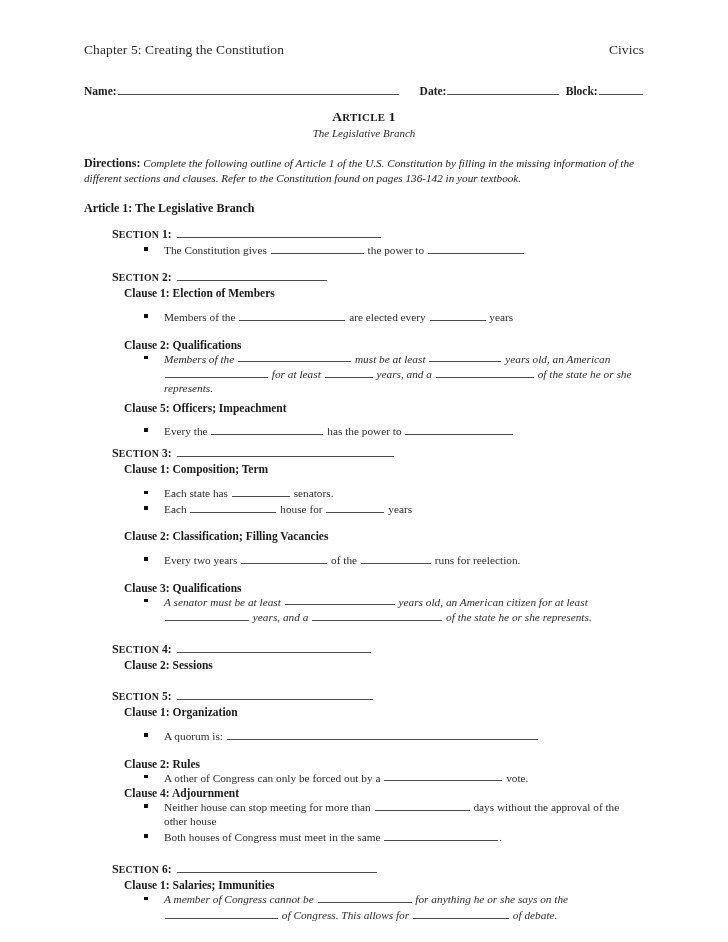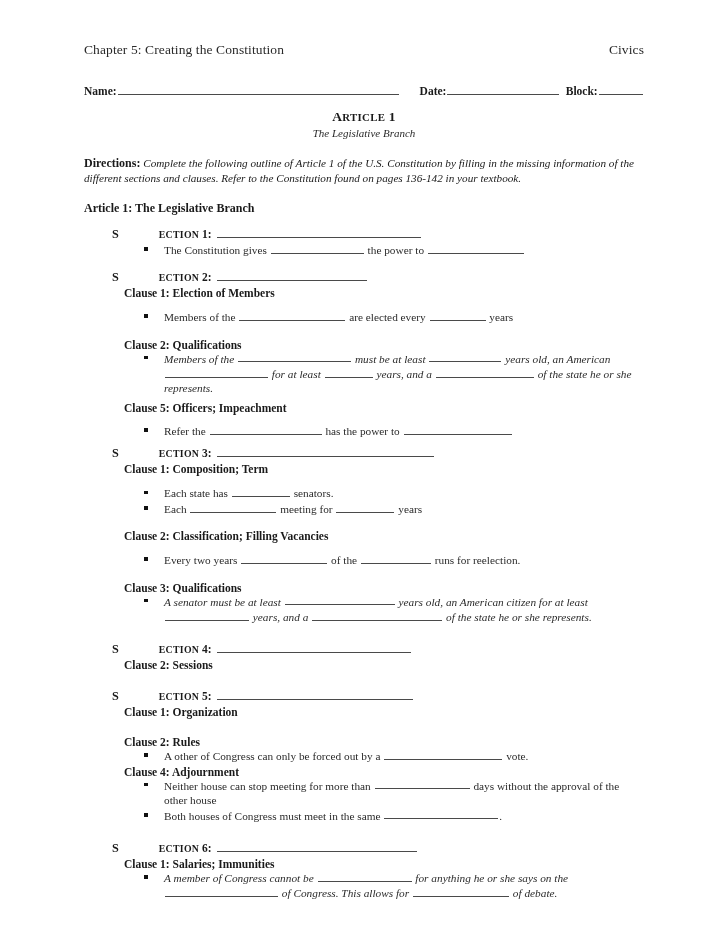--- a/index.html
+++ b/index.html
@@ -105,21 +105,21 @@
   
   .section-head {
     font-weight: bold;
     font-size: 11.5px;
     margin-left: 28px;
     white-space: nowrap;
     display: flex;
     align-items: baseline;
   }
   .sc-first { font-size: 12.2px; }
-  .sc-rest  { font-size: 9.8px; letter-spacing: 0.3px; margin-left: 40px; }
+  .sc-rest  { font-size: 9.8px; letter-spacing: 0.3px; }
 
   .clause-head {
     font-weight: bold;
     font-size: 11.5px;
     margin-left: 40px;
     margin-top: 2px;
   }
 
   
   ul.bl {
@@ -231,21 +231,21 @@
       <span>of the state he or she represents.</span>
     </li>
   </ul>
 
   <div class="gap-xs"></div>
 
   <div class="clause-head">Clause 5: Officers; Impeachment</div>
   <div class="gap-xs"></div>
   <ul class="bl">
     <li style="margin-top:5px">
-      <span>Refer the</span>
+      <span>Every the</span>
       <span class="blank" style="width:112px"></span>
       <span>has the power to</span>
       <span class="blank" style="width:108px"></span>
     </li>
   </ul>
 
   <div class="gap-sm"></div>
 
   <div class="section-head">
     <span><span class="sc-first">S</span><span class="sc-rest">ECTION</span>&nbsp;<span>3:</span></span>
@@ -255,21 +255,21 @@
   <div class="gap-xs"></div>
   <ul class="bl">
     <li style="margin-top:6px">
       <span>Each state has</span>
       <span class="blank" style="width:58px"></span>
       <span>senators.</span>
     </li>
     <li>
       <span>Each</span>
       <span class="blank" style="width:86px"></span>
-      <span>meeting for</span>
+      <span>house for</span>
       <span class="blank" style="width:58px"></span>
       <span>years</span>
     </li>
   </ul>
 
   <div class="gap-md"></div>
 
   <div class="clause-head">Clause 2: Classification; Filling Vacancies</div>
   <div class="gap-xs"></div>
   <ul class="bl">
@@ -306,20 +306,26 @@
   <div class="clause-head">Clause 2: Sessions</div>
 
   <div class="gap-lg"></div>
 
   <div class="section-head">
     <span><span class="sc-first">S</span><span class="sc-rest">ECTION</span>&nbsp;<span>5:</span></span>
     <span class="blank" style="width:196px;margin-left:5px"></span>
   </div>
   <div class="clause-head">Clause 1: Organization</div>
   <div class="gap-xs"></div>
+  <ul class="bl">
+    <li style="margin-top:6px">
+      <span>A quorum is:</span>
+      <span class="blank" style="width:311px"></span>
+    </li>
+  </ul>
 
   <div class="gap-md"></div>
 
   <div class="clause-head">Clause 2: Rules</div>
   <ul class="bl">
     <li>
       <span>A other of Congress can only be forced out by a</span>
       <span class="blank" style="width:118px"></span>
       <span>vote.</span>
     </li>

